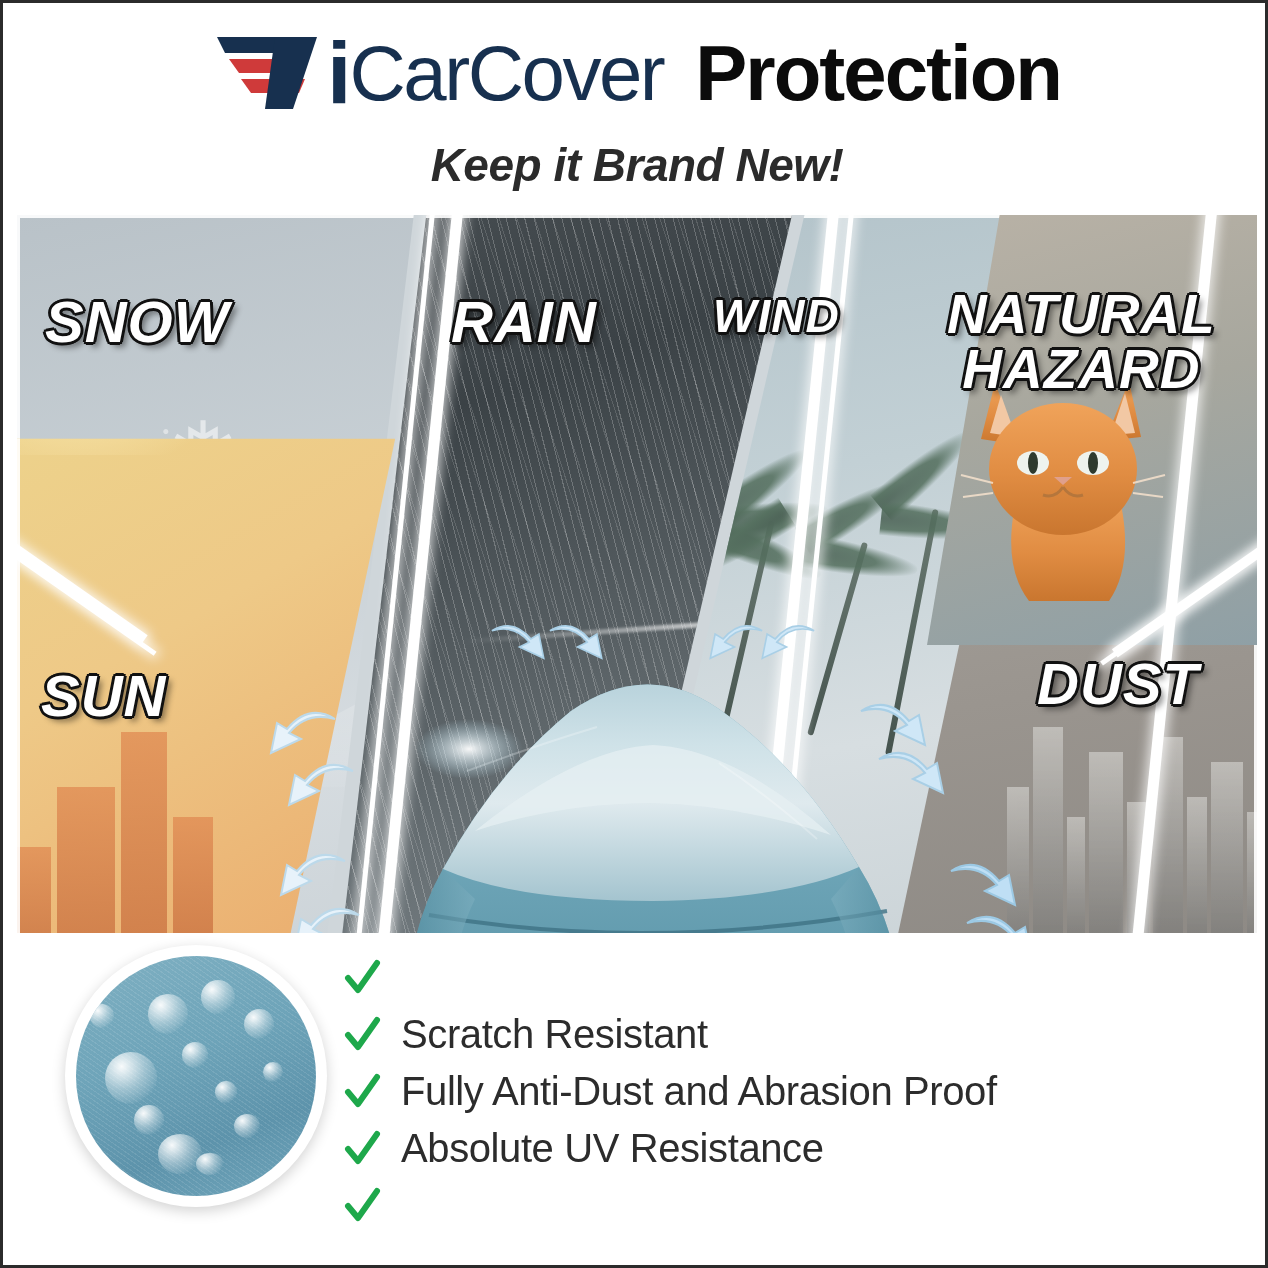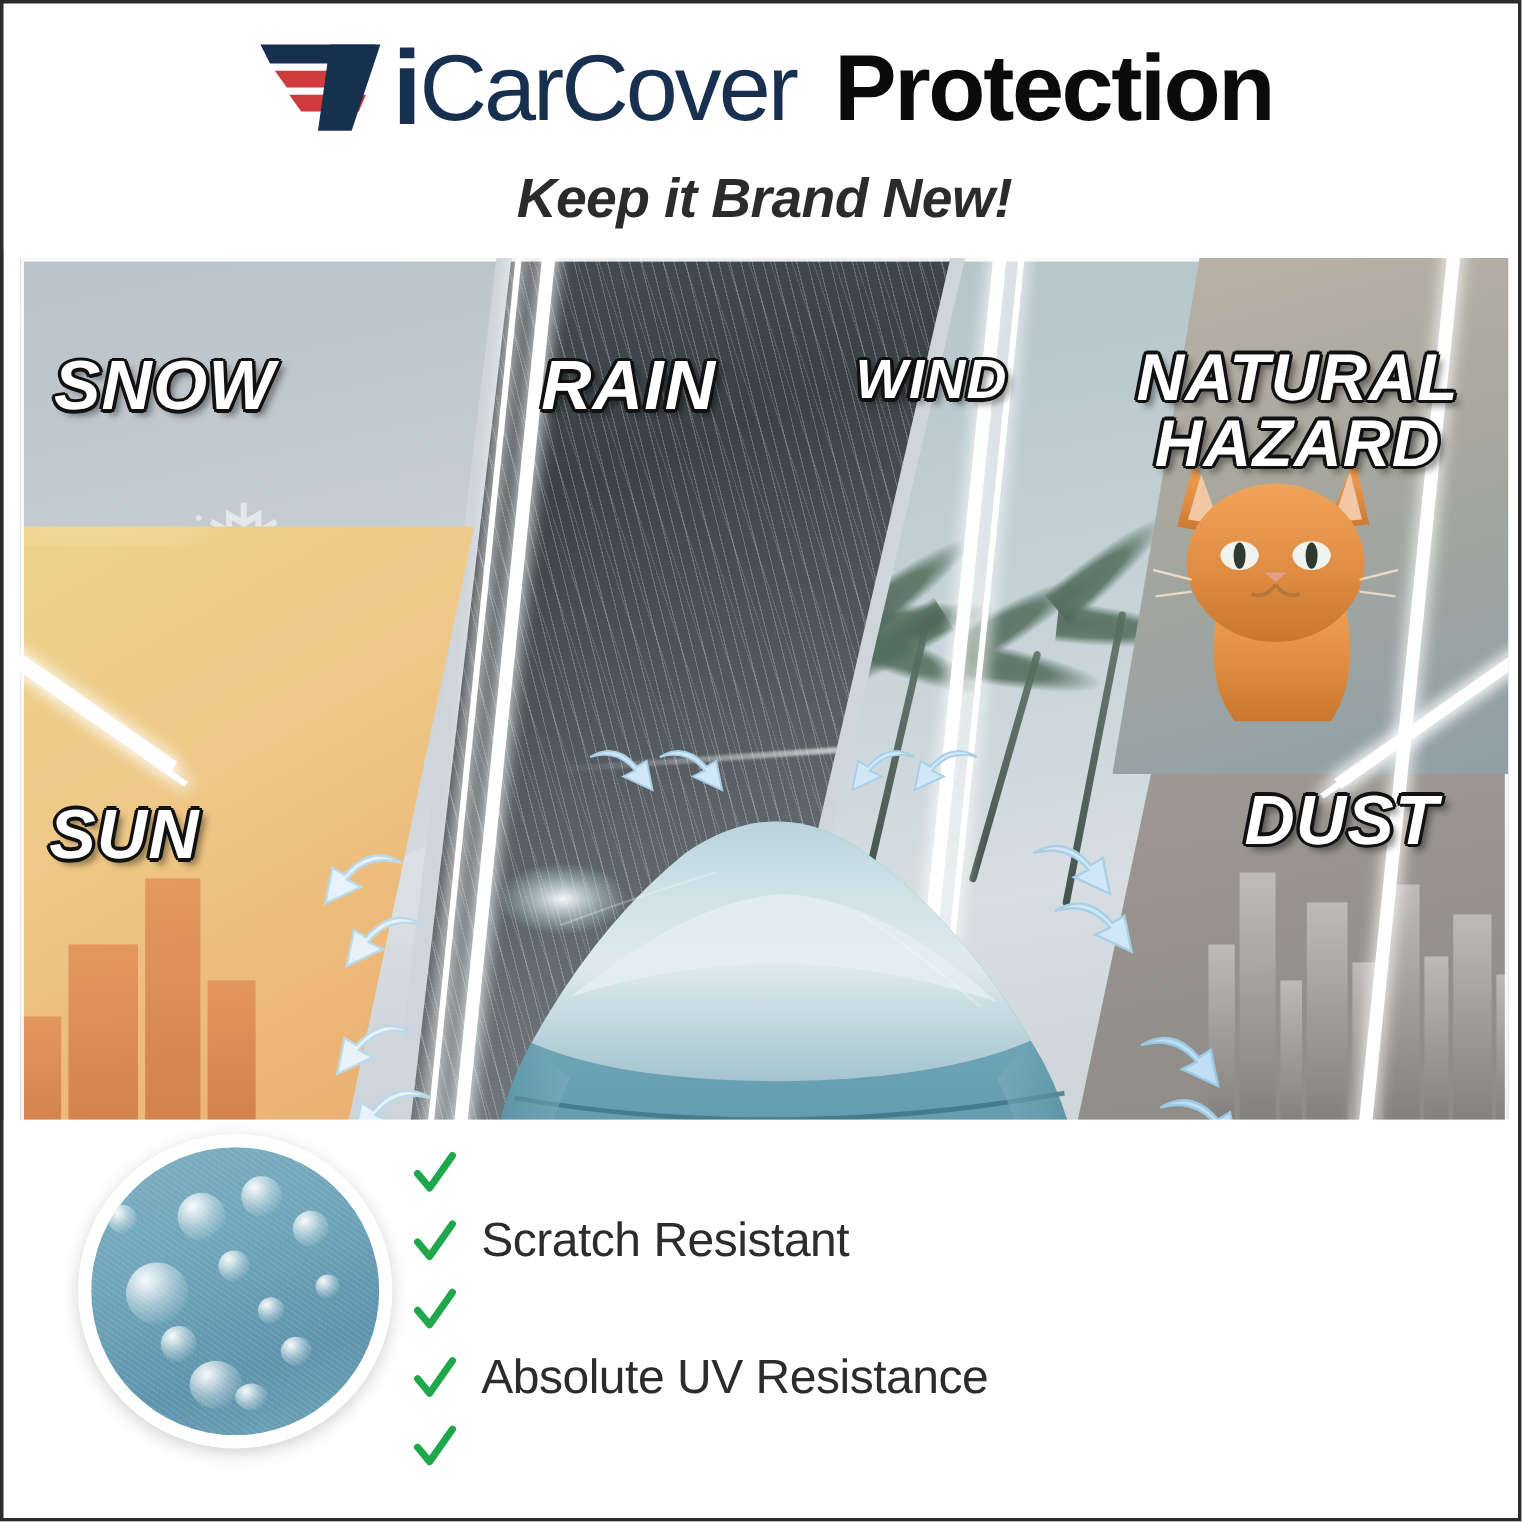--- a/index.html
+++ b/index.html
@@ -560,20 +560,21 @@
             </svg>
         </span>
         <span class="ftext">Scratch Resistant</span>
       </div>
       <div class="feature">
         <span class="check">
           <svg viewBox="0 0 38 38">
               <path d="M5 19 L15 31 L34 4" stroke="#1ea84b" stroke-width="6" fill="none" stroke-linecap="round" stroke-linejoin="round"></path>
             </svg>
         </span>
+        <span class="ftext">Fully Anti-Dust and Abrasion Proof</span>
       </div>
       <div class="feature">
         <span class="check">
           <svg viewBox="0 0 38 38">
               <path d="M5 19 L15 31 L34 4" stroke="#1ea84b" stroke-width="6" fill="none" stroke-linecap="round" stroke-linejoin="round"></path>
             </svg>
         </span>
         <span class="ftext">Absolute UV Resistance</span>
       </div>
       <div class="feature">

